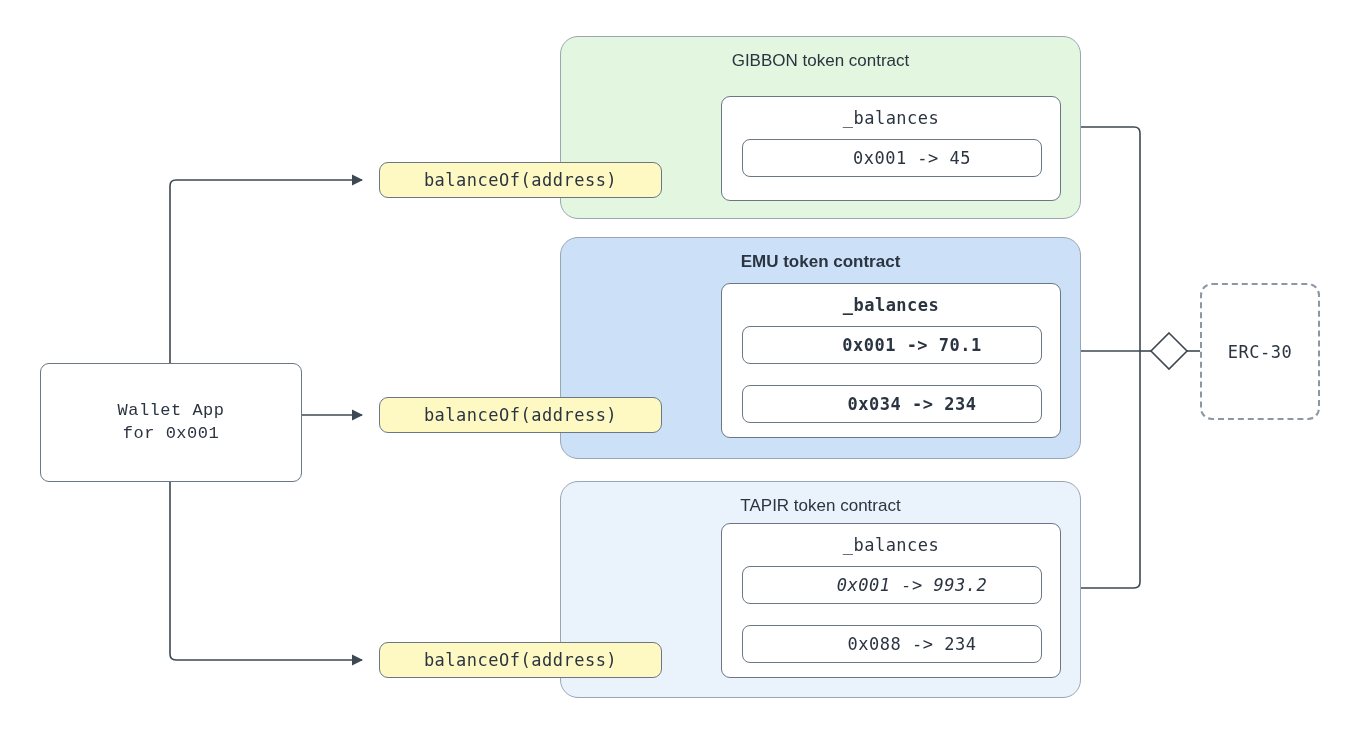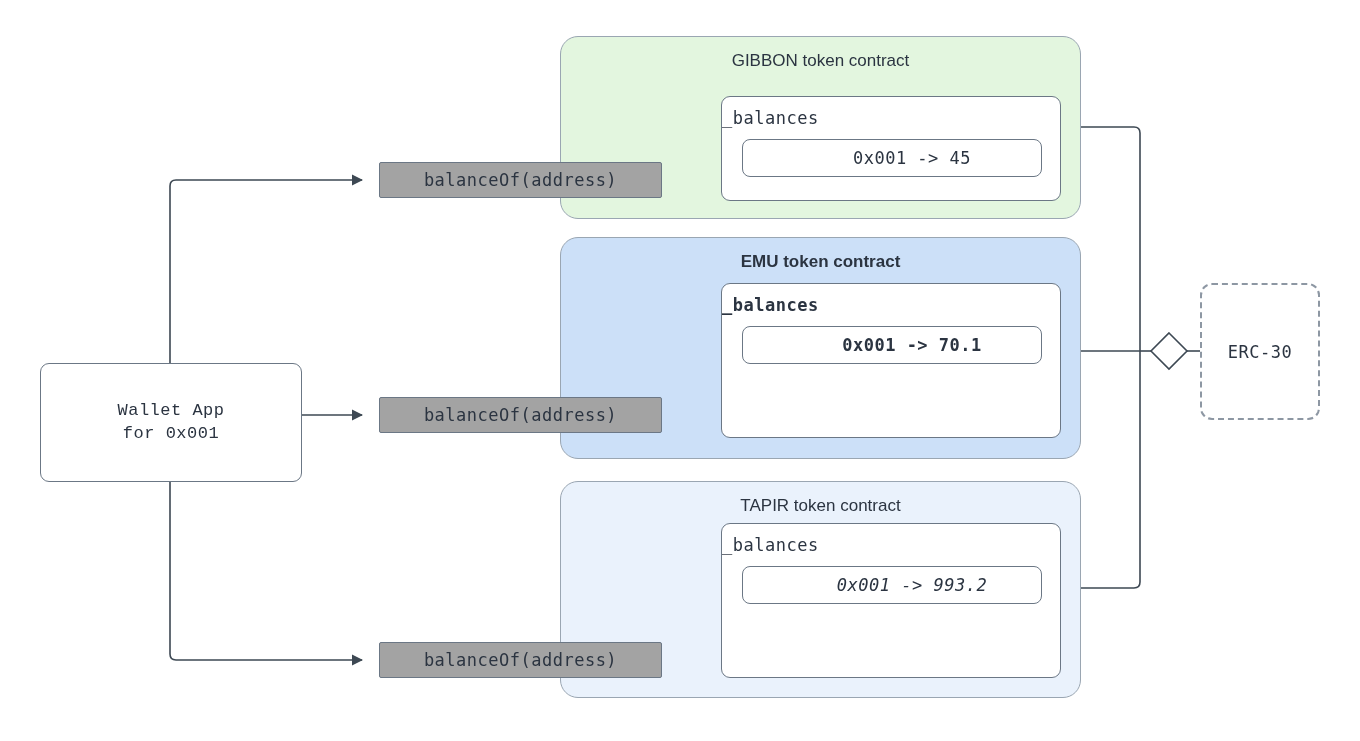--- a/index.html
+++ b/index.html
@@ -49,21 +49,21 @@
     position: absolute;
     background: #ffffff;
     border: 1px solid #6b7785;
     border-radius: 9px;
     box-sizing: border-box;
   }
   .balances-title {
     position: absolute;
     left: 0;
     right: 0;
-    text-align: left;
+    text-align: center;
     font-size: 17px;
     color: #2b3441;
     letter-spacing: 0.5px;
   }
   .entry {
     position: absolute;
     background: #ffffff;
     border: 1px solid #6b7785;
     border-radius: 8px;
     box-sizing: border-box;
@@ -100,23 +100,23 @@
     font-family: Liberation Mono, monospace;
   }
   .wallet span { white-space: pre; }
 
   
   .call {
     position: absolute;
     left: 379px;
     width: 283px;
     height: 36px;
-    background: #a3a3a3;
-    border: 1px solid #6b7785;
-    border-radius: 2px;
+    background: #fef9c3;
+    border: 1px solid #6b7785;
+    border-radius: 9px;
     box-sizing: border-box;
     display: flex;
     align-items: center;
     justify-content: center;
     font-size: 17px;
     color: #2b3441;
     letter-spacing: 0.5px;
     white-space: nowrap;
     z-index: 4;
   }
@@ -180,29 +180,31 @@
       <div class="entry" style="left:20px; top:42px; width:300px; height:38px;">0x001 -&gt; 45</div>
     </div>
   </div>
 
   <div class="panel" style="left:560px; top:237px; width:521px; height:222px; background:#cce0f8;font-weight:bold;">
     <div class="panel-title" style="top:14px;">EMU token contract</div>
 
     <div class="balances" style="left:160px; top:45px; width:340px; height:155px;">
       <div class="balances-title" style="top:11px;">_balances</div>
       <div class="entry" style="left:20px; top:42px; width:300px; height:38px;">0x001 -&gt; 70.1</div>
+      <div class="entry" style="left:20px; top:101px; width:300px; height:38px;">0x034 -&gt; 234</div>
     </div>
   </div>
 
   <div class="panel" style="left:560px; top:481px; width:521px; height:217px; background:#eaf2fc;">
     <div class="panel-title" style="top:14px;">TAPIR token contract</div>
 
     <div class="balances" style="left:160px; top:41px; width:340px; height:155px;">
       <div class="balances-title" style="top:11px;">_balances</div>
       <div class="entry" style="left:20px; top:42px; width:300px; height:38px;font-style:italic;">0x001 -&gt; 993.2</div>
+      <div class="entry" style="left:20px; top:101px; width:300px; height:38px;">0x088 -&gt; 234</div>
     </div>
   </div>
 
   <div class="wallet">
     <span>Wallet App</span>
     <span>for 0x001</span>
   </div>
 
   <div class="call" style="top:162px;">balanceOf(address)</div>
   <div class="call" style="top:397px;">balanceOf(address)</div>

